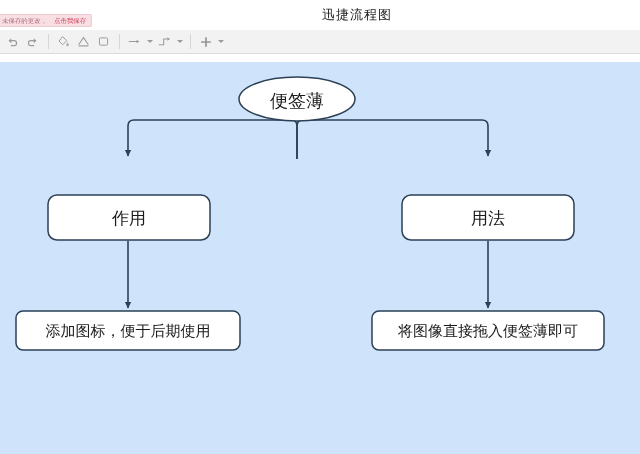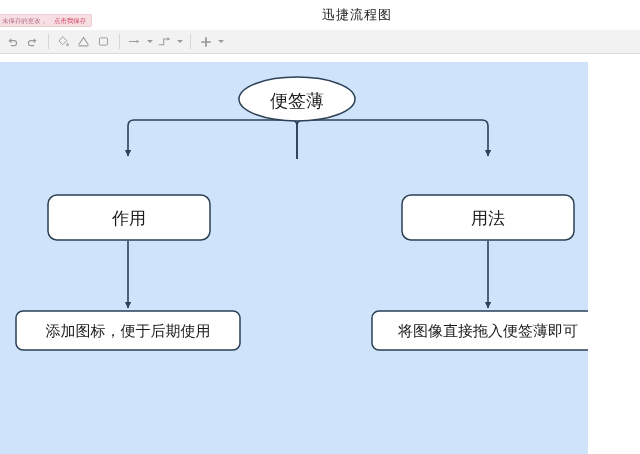--- a/index.html
+++ b/index.html
@@ -64,21 +64,21 @@
   .tb-btn svg{display:block;}
   .tb-combo{display:flex;align-items:center;margin-right:2px;}
   .caret{
     width:0;height:0;margin-left:2px;
     border-left:3px solid transparent;border-right:3px solid transparent;
     border-top:3px solid #9a9a9a;
   }
 
   
   .canvas{
-    position:absolute;left:0;top:62px;width:588px;height:392px;
+    position:absolute;left:0;top:62px;width:640px;height:392px;
     background:#cfe4fb;
     overflow:hidden;
   }
   .canvas svg{position:absolute;left:0;top:0;}
 
   .node-text{
     font-family:"DejaVu Sans","Liberation Sans",sans-serif;
     fill:#1a1a1a;
     text-anchor:middle;
     dominant-baseline:central;

